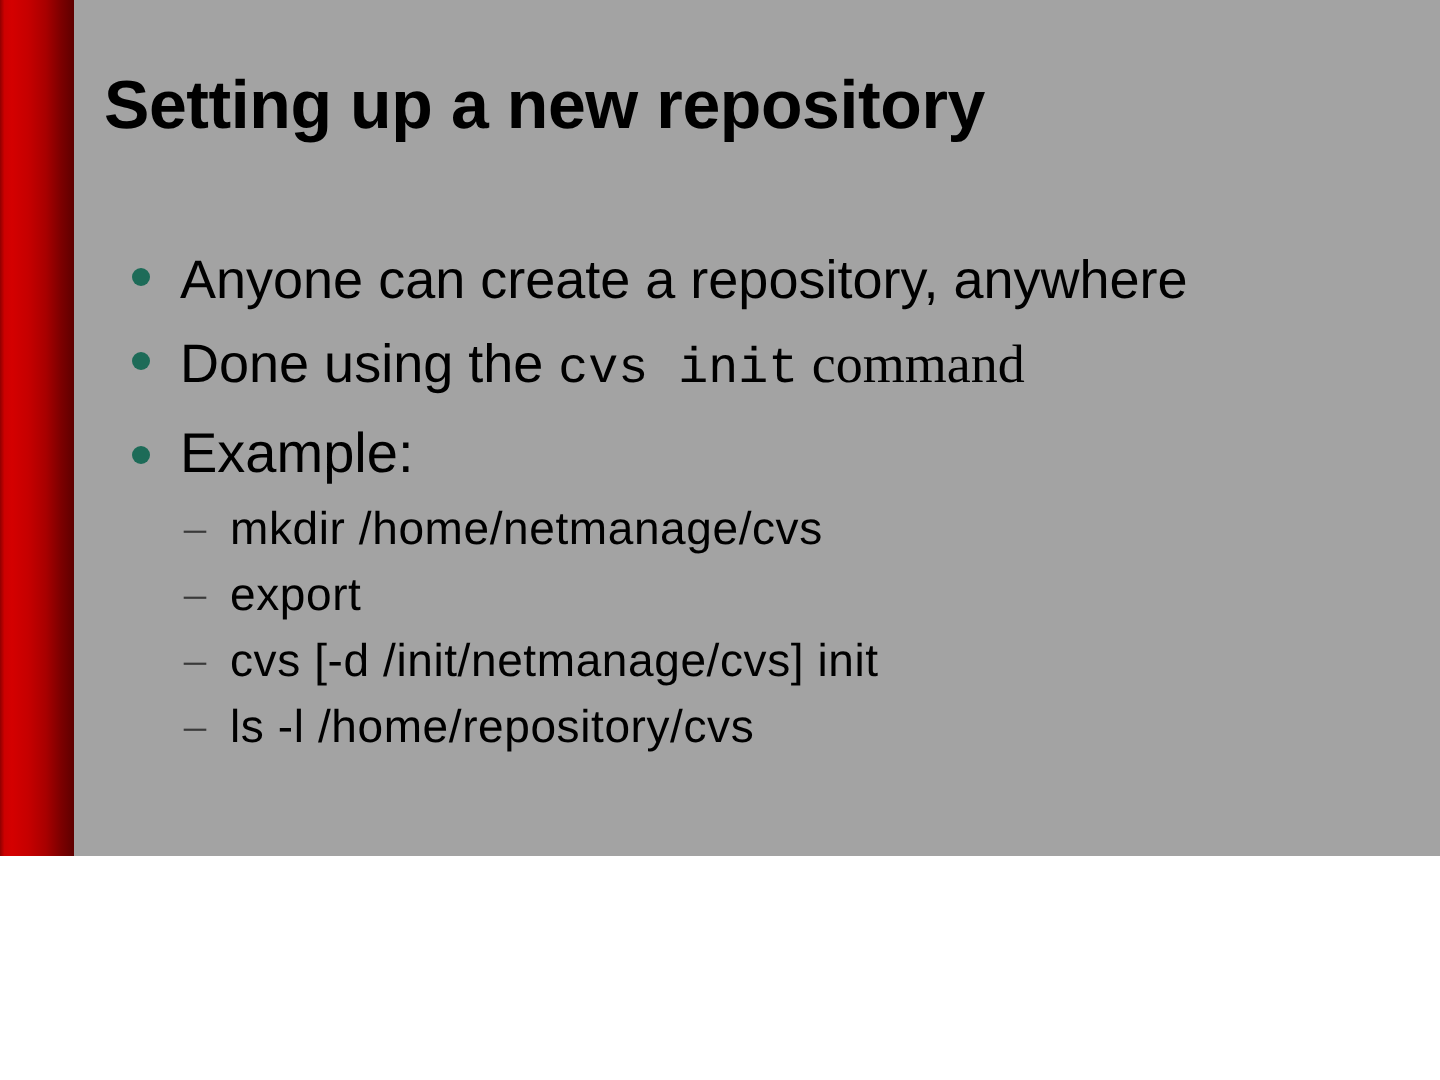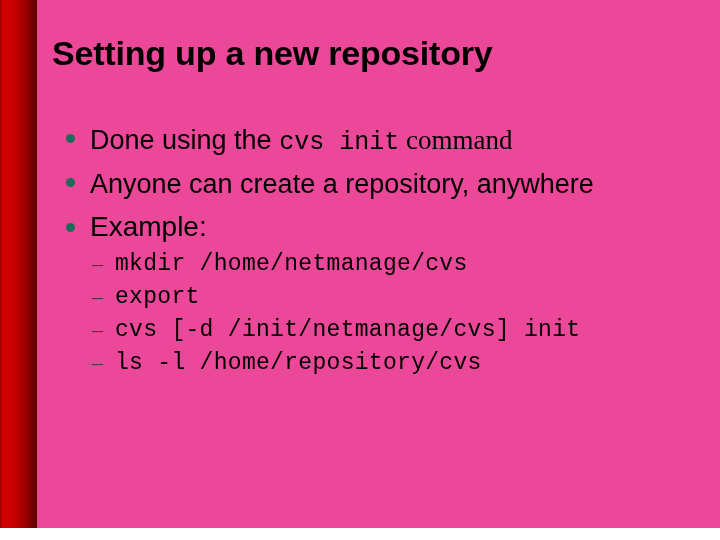--- a/index.html
+++ b/index.html
@@ -11,22 +11,22 @@
     width: 720px;
     height: 540px;
     overflow: hidden;
     font-family: "Liberation Sans", sans-serif;
     color: #000000;
   }
 
   #slide {
     position: relative;
     width: 720px;
-    height: 528px;
-    background: #ec4899;
+    height: 428px;
+    background: #a3a3a3;
     overflow: hidden;
   }
 
   
   #accent-bar {
     position: absolute;
     left: 0;
     top: 0;
     width: 37px;
     height: 540px;
@@ -123,21 +123,21 @@
     position: absolute;
     left: 0px;
     top: 0px;
     font-family: "Liberation Serif", "DejaVu Serif", serif;
     font-size: 22px;
     line-height: 32px;
     color: #3a3a3a;
   }
 
   .sub-text {
-    font-family: Liberation Mono, monospace;
+    font-family: Liberation Sans, sans-serif;
     font-size: 23px;
     line-height: 33px;
     white-space: pre;
     letter-spacing: 0.3px;
   }
 
   .sub-text .wrap-line {
     display: block;
   }
 
@@ -160,26 +160,26 @@
 <div id="slide">
 
   <div id="accent-bar"></div>
 
   <div id="title">Setting up a new repository</div>
 
   <div id="bullets">
 
     <div class="bullet-row">
       <span class="bullet-dot"></span>
-      <span class="bullet-text"><span>Done using the </span><span class="mono-inline">cvs init</span><span class="serif-inline"> command</span></span>
+      <span class="bullet-text">Anyone can create a repository, anywhere</span>
     </div>
 
     <div class="bullet-row">
       <span class="bullet-dot"></span>
-      <span class="bullet-text">Anyone can create a repository, anywhere</span>
+      <span class="bullet-text"><span>Done using the </span><span class="mono-inline">cvs init</span><span class="serif-inline"> command</span></span>
     </div>
 
     <div class="bullet-row">
       <span class="bullet-dot serif-level"></span>
       <span class="bullet-text serif">Example:</span>
     </div>
 
   </div>
 
   <div id="subbullets">

